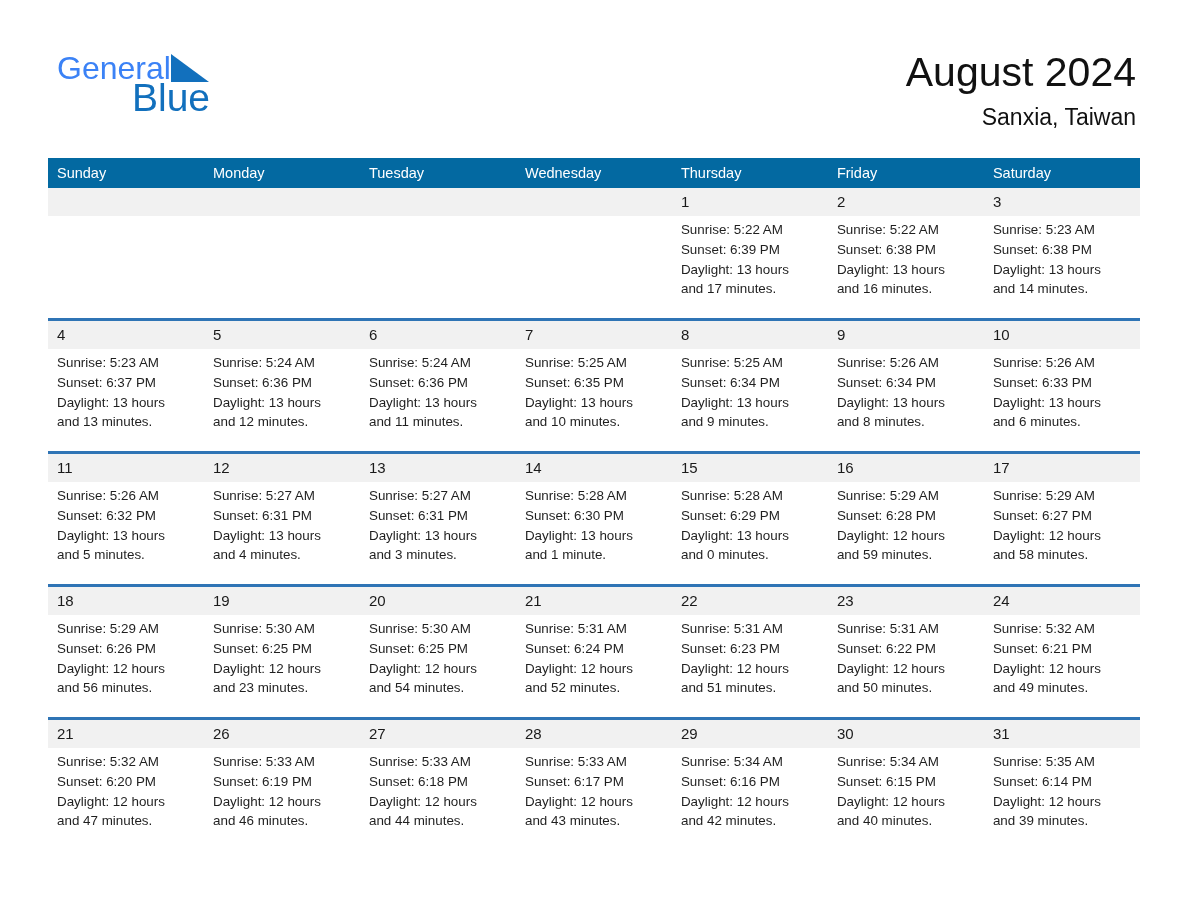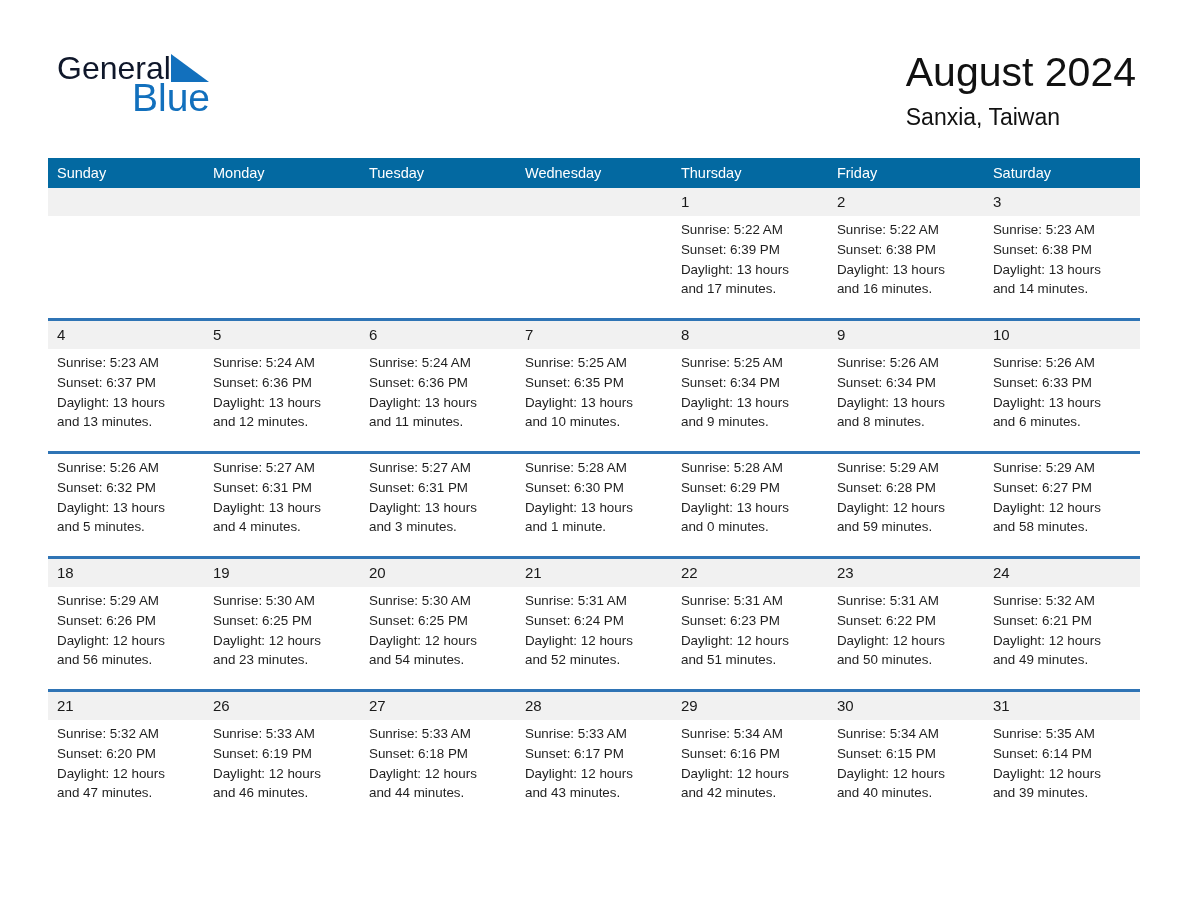--- a/index.html
+++ b/index.html
@@ -39,21 +39,21 @@
   .logo-row1 {
     position: absolute;
     left: 0;
     top: 0;
     display: flex;
     align-items: flex-end;
   }
   .logo-general {
     font-size: 32px;
     line-height: 32px;
-    color: #0f172a;
+    color: #3b82f6;
     letter-spacing: 0px;
     font-weight: 400;
   }
   .logo-triangle {
     width: 0;
     height: 0;
     border-left: 38px solid #1270bd;
     border-top: 28px solid transparent;
     margin-left: 0px;
     margin-bottom: 2px;
@@ -65,20 +65,21 @@
     font-size: 39px;
     line-height: 34px;
     color: #1270bd;
     font-weight: 400;
   }
 
   .title-block {
     position: absolute;
     right: 52px;
     top: 48px;
+    text-align: right;
   }
   .cal-title {
     font-size: 41px;
     line-height: 48px;
     color: #111111;
     font-weight: 400;
     white-space: nowrap;
   }
   .cal-subtitle {
     font-size: 23px;
@@ -275,20 +276,29 @@
           <div class="line">Sunset: 6:33 PM</div>
           <div class="line">Daylight: 13 hours</div>
           <div class="line">and 6 minutes.</div>
         </td>
       </tr>
 
       <tr class="wk-sep">
           <td colspan="7"></td>
         </tr>
 
+      <tr class="daynum-row">
+        <td>11</td>
+        <td>12</td>
+        <td>13</td>
+        <td>14</td>
+        <td>15</td>
+        <td>16</td>
+        <td>17</td>
+      </tr>
       <tr class="detail-row">
         <td>
           <div class="line">Sunrise: 5:26 AM</div>
           <div class="line">Sunset: 6:32 PM</div>
           <div class="line">Daylight: 13 hours</div>
           <div class="line">and 5 minutes.</div>
         </td>
         <td>
           <div class="line">Sunrise: 5:27 AM</div>
           <div class="line">Sunset: 6:31 PM</div>

